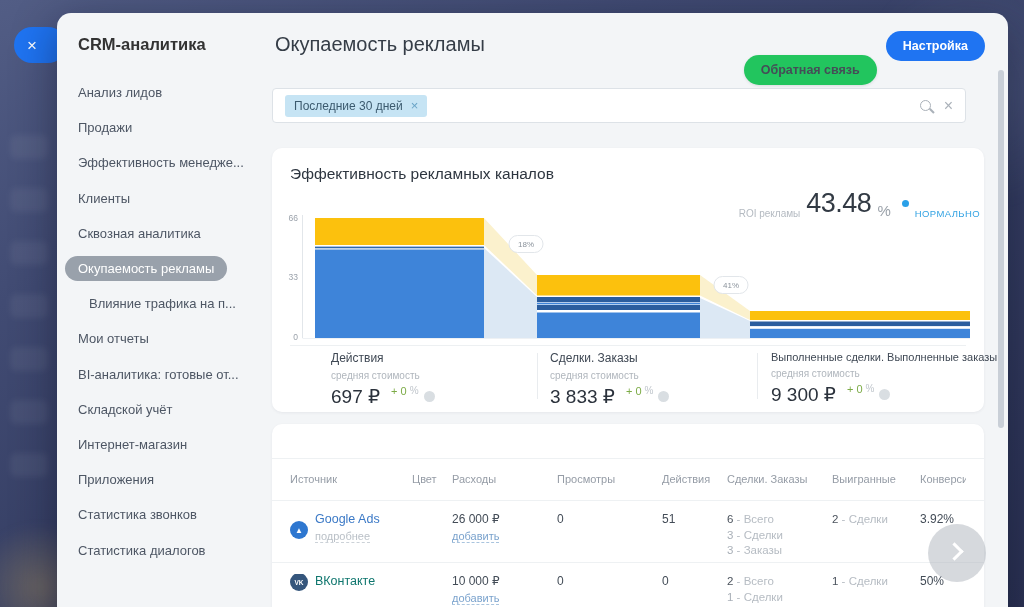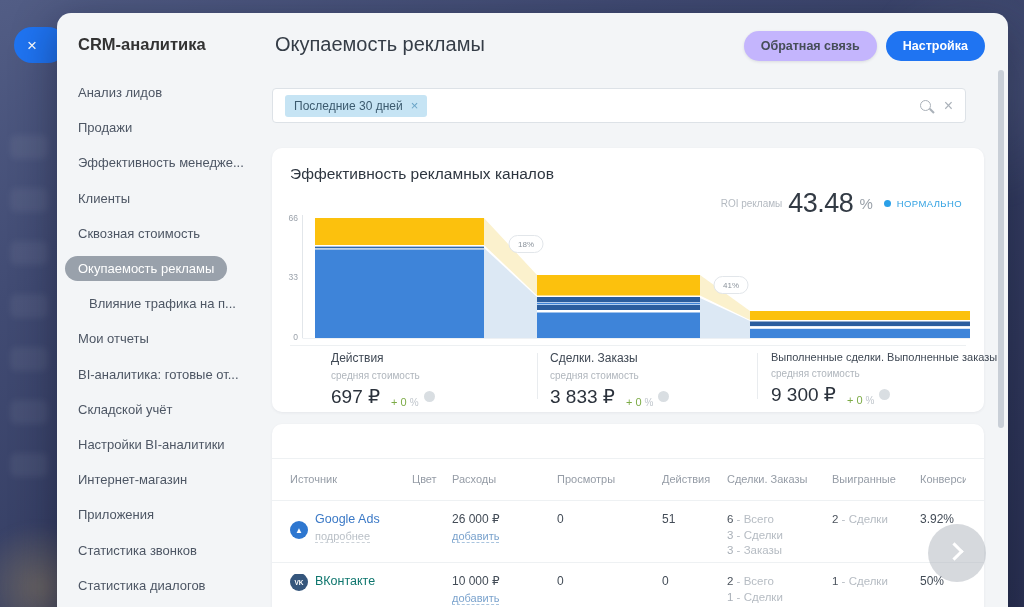--- a/index.html
+++ b/index.html
@@ -33,57 +33,57 @@
   .side-item { height:35.2px; display:flex; align-items:center; padding-left:21px;
     font-size:13px; color:#4d5664; cursor:pointer; white-space:nowrap; }
   .side-item.sub { padding-left:32px; }
   .side-item.selected span { background:#99a1ab; color:#fff; border-radius:15px; padding:5px 13px; margin-left:-13px; }
 
   
   .page-title { position:absolute; left:218px; top:20px; font-size:20px; color:#353d47; }
   .hdr-btns { position:absolute; right:23px; top:18px; display:flex; gap:9px; }
   .btn { border:none; height:30px; padding:0 17px; border-radius:16px; font-size:12.5px; font-weight:700;
     cursor:pointer; font-family:inherit; }
-  .btn.white { background:#c4b5fd; color:#454d57; box-shadow:0 1px 3px rgba(30,40,60,.12); }
+  .btn.white { background:#22c55e; color:#454d57; box-shadow:0 1px 3px rgba(30,40,60,.12);margin-top:24px; }
   .btn.blue  { background:#1f74f2; color:#fff; }
 
   
   .filterbar { position:absolute; left:215px; top:75px; width:694px; height:35px; background:#fff;
     border:1px solid #dde2e7; border-radius:4px; display:flex; align-items:center; padding:0 12px; }
   .chip { background:#c6e4f4; border-radius:3px; padding:4px 9px; display:flex; align-items:center; gap:8px;
     font-size:12px; color:#3b5a6e; cursor:pointer; }
   .chip-x { color:#68a3c6; font-size:13px; line-height:1; cursor:pointer; }
   .filter-input { flex:1; border:none; outline:none; height:100%; font-size:12px; font-family:inherit; background:transparent; }
   .mag { width:11px; height:11px; border:1.6px solid #aab1b9; border-radius:50%; position:relative; margin-right:13px; cursor:pointer;}
   .mag::after { content:""; position:absolute; width:6px; height:1.6px; background:#aab1b9;
     transform:rotate(45deg); right:-5px; bottom:-2px; }
   .clear-x { color:#aab1b9; font-size:16px; line-height:1; cursor:pointer; }
 
   
   .card { position:absolute; background:#fff; border-radius:10px; box-shadow:0 1px 3px rgba(50,60,80,.07); }
   .card1 { left:215px; top:135px; width:712px; height:264px; }
   .card2 { left:215px; top:411px; width:712px; height:215px; }
   .card h2 { position:absolute; left:18px; top:17px; font-size:15.5px; font-weight:400; color:#2e3640; }
 
-  .roi { position:absolute; right:22px; top:40px; display:flex; align-items:center; gap:6px; }
+  .roi { position:absolute; right:4px; top:40px; display:flex; align-items:flex-end; gap:6px; }
   .roi-label { font-size:10px; color:#b4bac1; }
   .roi-value { font-size:27px; color:#323a44; letter-spacing:-.5px; }
   .roi-unit { font-size:15px; color:#9aa1a9; }
   .roi-dot { width:7px; height:7px; border-radius:50%; background:#2aa0e8; align-self:center; margin-left:5px; }
   .roi-status { font-size:9.5px; color:#34a3e3; letter-spacing:.4px; }
 
   .funnel { position:absolute; left:11px; top:62px; width:692px; height:135px; }
   .funnel text.tick { font-size:8.5px; fill:#9ba2ab; text-anchor:end; font-family:inherit; }
   .funnel text.badge-t { font-size:8px; fill:#8b939c; text-anchor:middle; font-family:inherit; }
 
   .stats-divider { position:absolute; left:18px; top:197px; width:676px; height:1px; background:#edf0f2; }
   .stat { position:absolute; top:203px; }
   .stat .lbl { font-size:12px; color:#3f4854; white-space:nowrap; }
   .stat .sub { font-size:10px; color:#b0b6bd; margin:5px 0 4px; }
-  .vrow { display:flex; align-items:flex-end; }
+  .vrow { display:flex; align-items:flex-start; }
   .stat .val { font-size:19px; color:#2b323c; }
   .stat .delta { font-size:11px; color:#7cab46; margin-left:11px; }
   .stat .unit { font-size:10px; color:#c0c6cc; margin-left:3px; }
   .info-ic { width:11px; height:11px; border-radius:50%; background:#d9dee2; margin-left:5px; align-self:center; }
   .stat-sep { position:absolute; top:205px; width:1px; height:46px; background:#e9ecef; }
 
   
   .t-line { position:absolute; left:0; width:712px; height:1px; background:#eef1f3; }
   .t-grid { position:absolute; left:18px; width:676px; display:grid;
     grid-template-columns:122px 40px 105px 105px 65px 105px 88px 1fr; overflow:hidden; }
@@ -140,39 +140,36 @@
       <div class="side-item">
           <span>Продажи</span>
         </div>
       <div class="side-item">
           <span>Эффективность менедже...</span>
         </div>
       <div class="side-item">
           <span>Клиенты</span>
         </div>
       <div class="side-item">
-          <span>Сквозная стоимость</span>
+          <span>Сквозная аналитика</span>
         </div>
       <div class="side-item selected">
           <span>Окупаемость рекламы</span>
         </div>
       <div class="side-item sub">
           <span>Влияние трафика на п...</span>
         </div>
       <div class="side-item">
           <span>Мои отчеты</span>
         </div>
       <div class="side-item">
           <span>BI-аналитика: готовые от...</span>
         </div>
       <div class="side-item">
           <span>Складской учёт</span>
-        </div>
-      <div class="side-item">
-          <span>Настройки BI-аналитики</span>
         </div>
       <div class="side-item">
           <span>Интернет-магазин</span>
         </div>
       <div class="side-item">
           <span>Приложения</span>
         </div>
       <div class="side-item">
           <span>Статистика звонков</span>
         </div>

